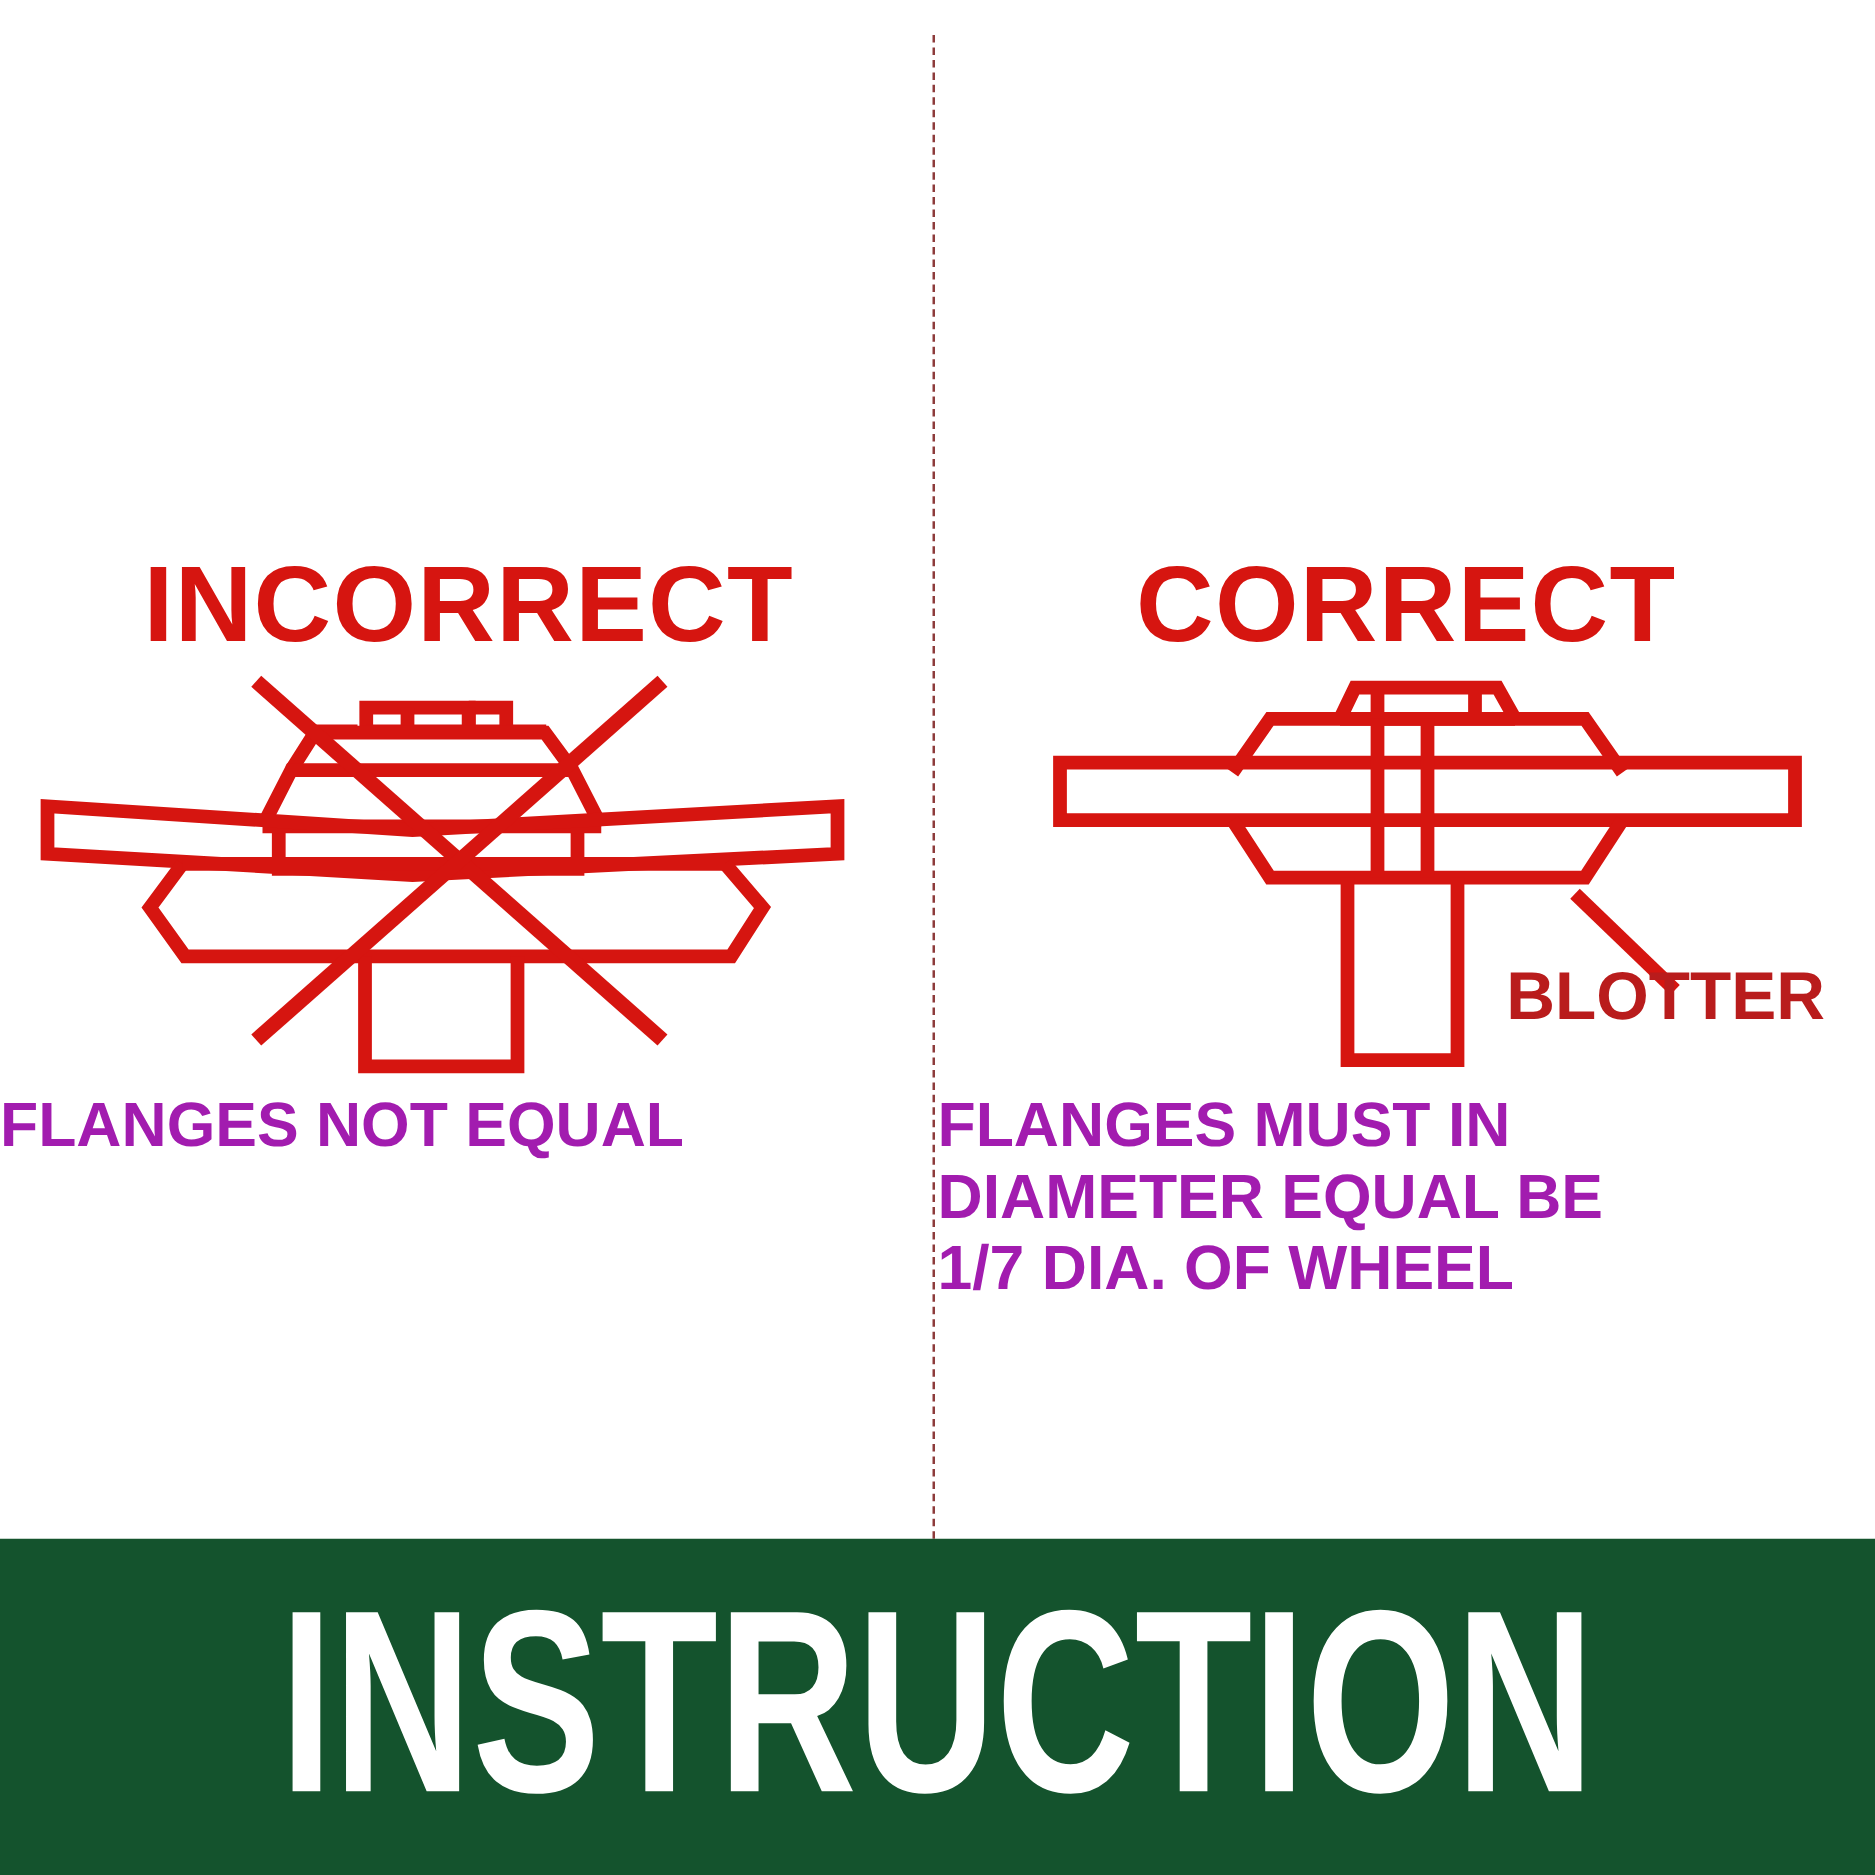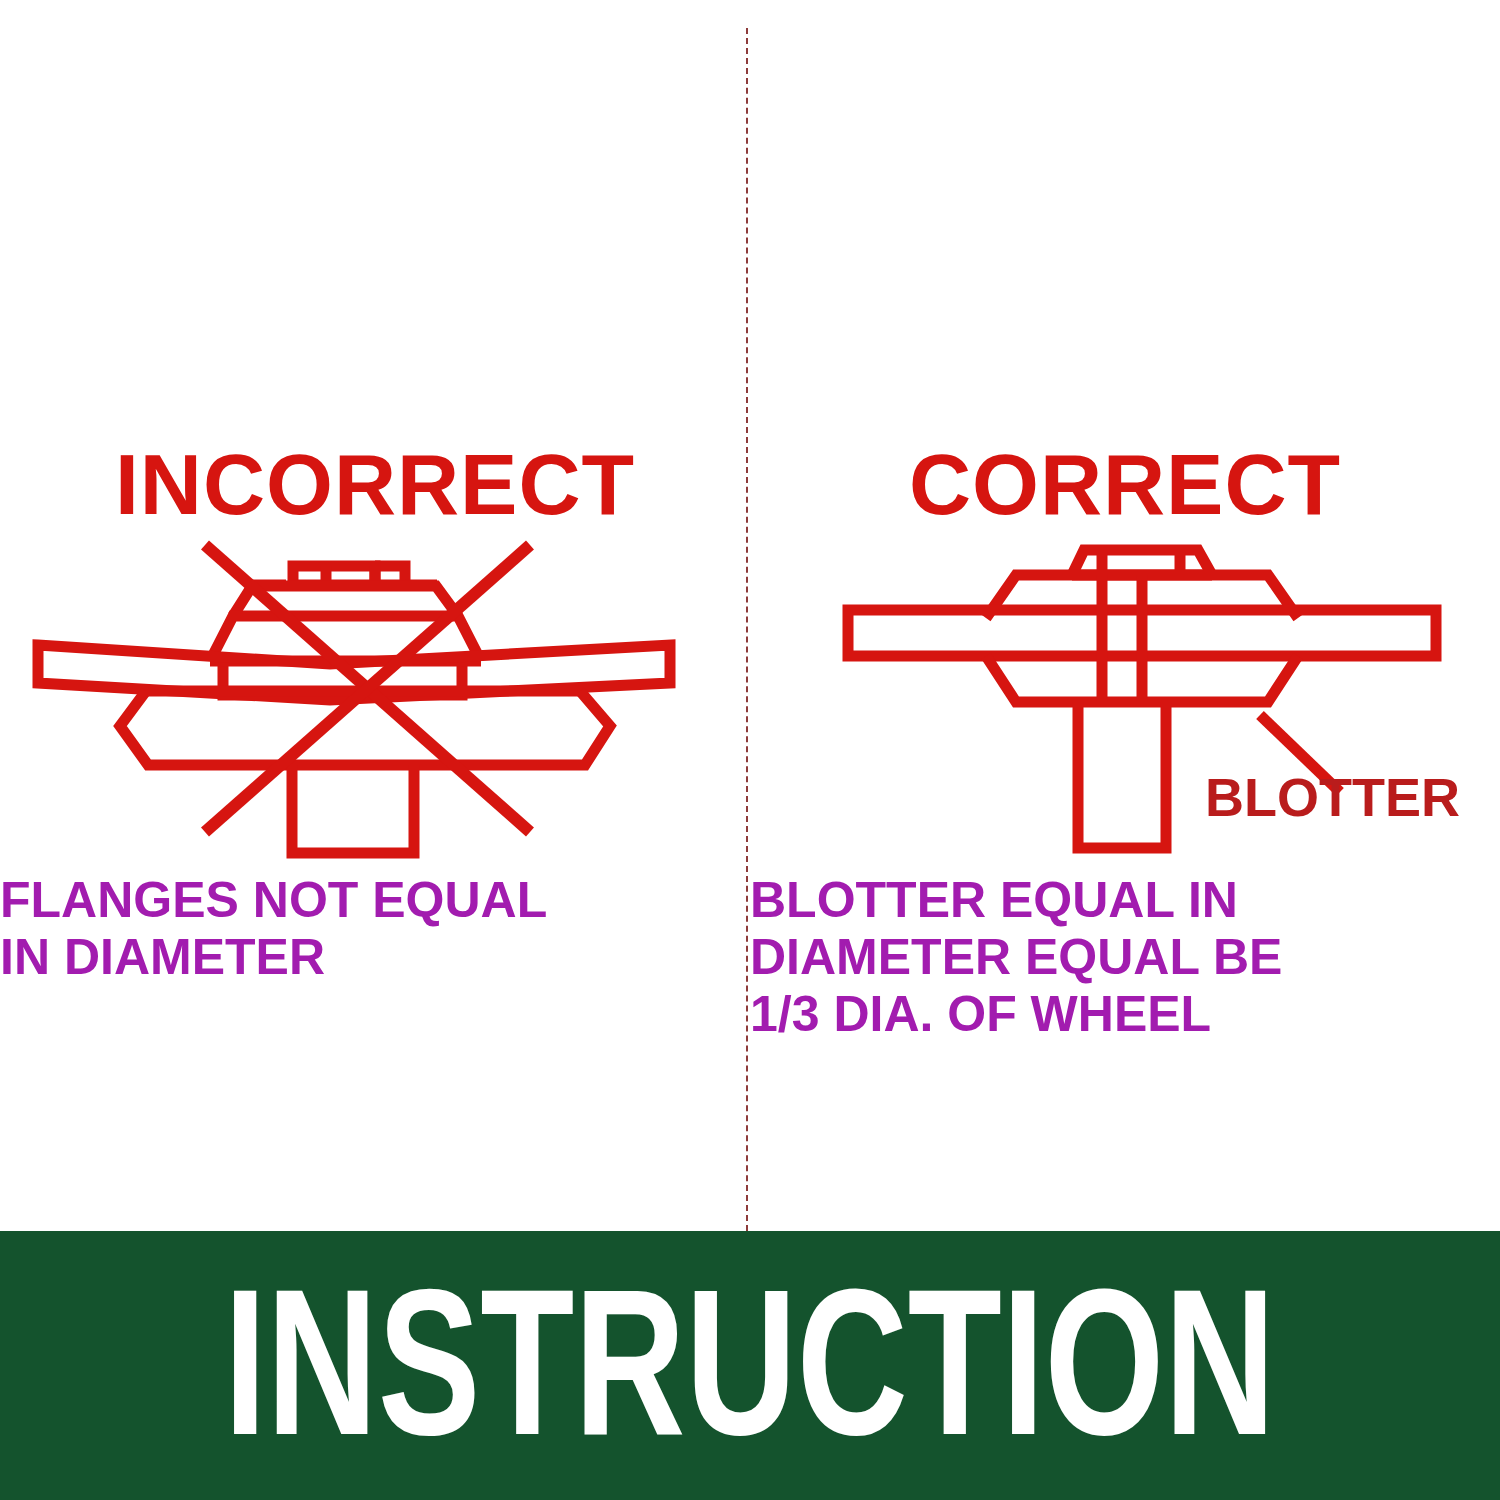--- a/index.html
+++ b/index.html
@@ -146,21 +146,20 @@
 
         <g stroke-width="12">
           <path d="M175 5 L500 292"></path>
           <path d="M500 5 L175 292"></path>
         </g>
       </svg>
     </div>
 
     <div class="caption">
       <span class="cap-line">FLANGES NOT EQUAL</span>
-      <span class="cap-line">IN DIAMETER</span>
     </div>
   </div>
 
   <div class="panel right">
 
     <div class="panel-heading">CORRECT</div>
 
     <div class="figure fig-right">
       <svg viewBox="0 0 640 330" xmlns="http://www.w3.org/2000/svg" fill="none" stroke="#D61510" stroke-width="11" stroke-linecap="butt" stroke-linejoin="miter">
 
@@ -194,23 +193,23 @@
 
         <g stroke-width="11">
           <path d="M420 185 L500 262"></path>
         </g>
       </svg>
     </div>
 
     <div style="position:absolute;left:455px;top:770px;font-size:54px;font-weight:bold;color:#b91c1c;line-height:1;white-space:nowrap;">BLOTTER</div>
 
     <div class="caption">
-      <span class="cap-line">BLOTTER  EQUAL IN</span>
+      <span class="cap-line">FLANGES  MUST IN</span>
       <span class="cap-line">DIAMETER EQUAL BE</span>
-      <span class="cap-line">1/3 DIA. OF WHEEL</span>
+      <span class="cap-line">1/7 DIA. OF WHEEL</span>
     </div>
   </div>
 
   <div class="banner">
     <div class="banner-text">INSTRUCTION</div>
   </div>
 
 </div>
 
 </body></html>

